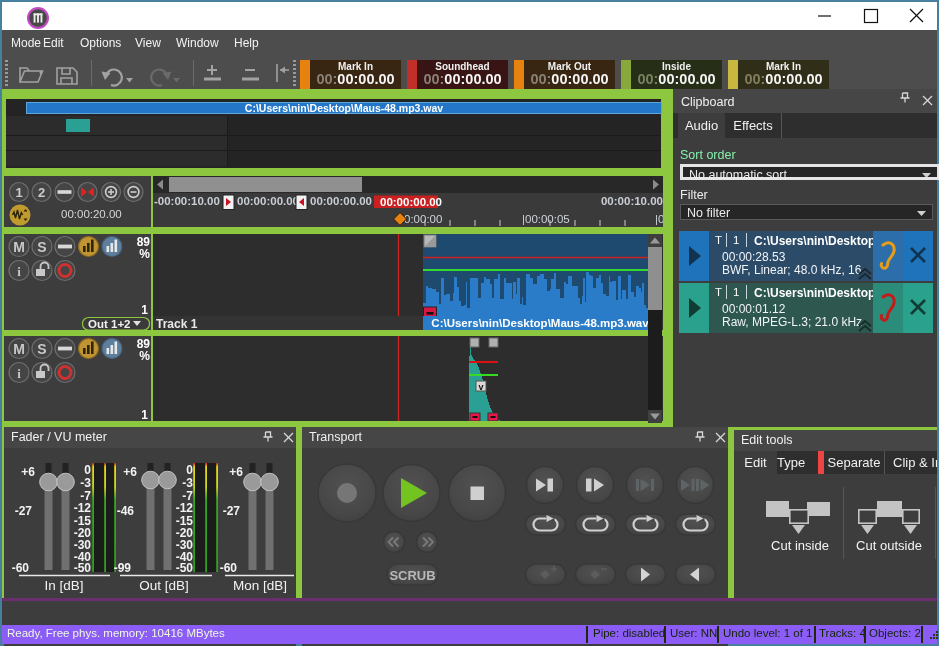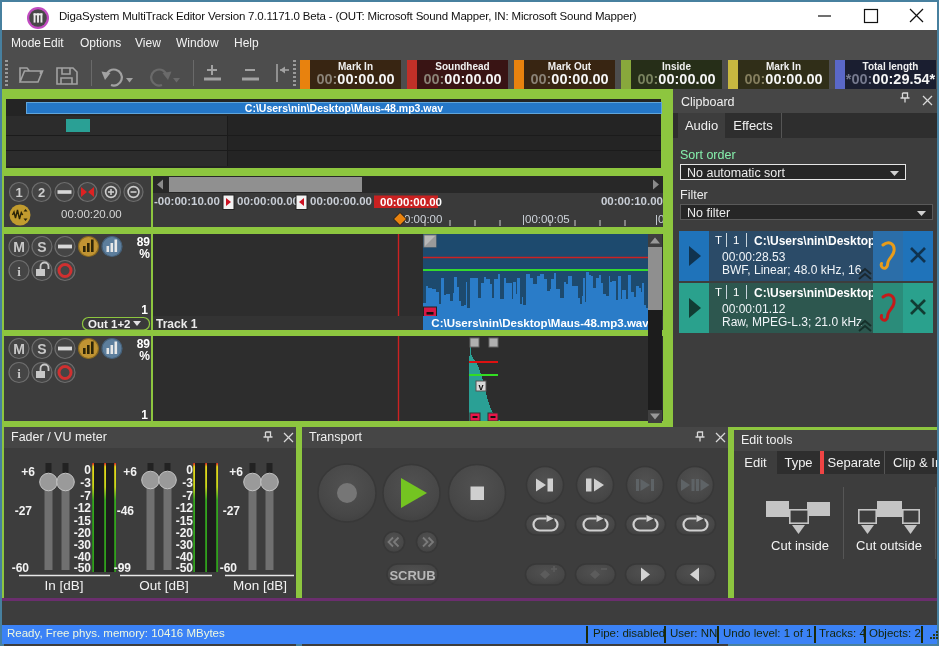--- a/index.html
+++ b/index.html
@@ -40,40 +40,39 @@
 
 #bottom { left:0; top:425px; width:935px; height:171px; background:#8dc63f; }
 .panel { position:absolute; top:0; height:220px; background:#3d3d3d; }
 .ptitle { position:absolute; left:0; top:0; width:100%; height:21px; background:#464646;
   color:#f0f0f0; font-size:12.5px; }
 .ptitle span { position:absolute; left:7px; top:3px; }
 
 #purple { left:0; top:596px; width:935px; height:3px; background:#6b2e6e; }
 #tabbar { left:0; top:599px; width:935px; height:24px; background:#303030;
   color:#e8e8e8; font-size:12px; }
-#statusbar { left:0; top:623px; width:935px; height:19px; background:#3b82f6;
+#statusbar { left:0; top:623px; width:935px; height:19px; background:#8b5cf6;
   font-size:11.5px; color:#14240a; }
 .svgi { position:absolute; }
 </style>
 </head>
 <body>
 <div id="win">
 
   <div id="titlebar" class="abs"></div>
   <svg class="svgi" width="24" height="24" style="left:24px;top:4px">
     <circle cx="12" cy="12" r="11" fill="#c14ac1"></circle>
     <circle cx="12" cy="12" r="8.8" fill="#484848"></circle>
     <g fill="#ececec">
       <rect x="7.6" y="7.4" width="8.8" height="1.9"></rect>
       <rect x="7.6" y="7.4" width="1.9" height="9.2"></rect>
       <rect x="11.05" y="7.4" width="1.9" height="9.2"></rect>
       <rect x="14.5" y="7.4" width="1.9" height="9.2"></rect>
     </g>
   </svg>
-  <div id="title-text" class="abs">DigaSystem MultiTrack Editor Version 7.0.1171.0 Beta - (OUT: Microsoft Sound Mapper, IN: Microsoft Sound Mapper)</div>
   <svg class="svgi" width="130" height="28" style="left:805px;top:0">
     <line x1="11" y1="14" x2="24" y2="14" stroke="#111" stroke-width="1.2"></line>
     <rect x="57.5" y="7.5" width="13" height="13" fill="none" stroke="#111" stroke-width="1.2"></rect>
     <line x1="103" y1="7" x2="116" y2="20" stroke="#111" stroke-width="1.2"></line>
     <line x1="116" y1="7" x2="103" y2="20" stroke="#111" stroke-width="1.2"></line>
   </svg>
 
   <div id="menubar" class="abs">
     <span style="left:9px">Mode</span>
     <span style="left:41px">Edit</span>
@@ -145,26 +144,20 @@
         <div class="body" style="background:#262e18"></div>
         <div class="lab">Inside</div>
         <div class="val"><span class="dim" style="color:#78825e">00:</span>00:00.00</div>
       </div>
     <div class="tbox" style="left:726px">
         <div class="strip" style="background:#c8b840"></div>
         <div class="body" style="background:#302e18"></div>
         <div class="lab">Mark In</div>
         <div class="val"><span class="dim" style="color:#847e5e">00:</span>00:00.00</div>
       </div>
-    <div class="tbox" style="left:833px">
-        <div class="strip" style="background:#5a68c8"></div>
-        <div class="body" style="background:#1a1e30"></div>
-        <div class="lab">Total length</div>
-        <div class="val"><span class="dim" style="color:#767a8e">*00:</span>00:29.54*</div>
-      </div>
   </div>
 
   <div id="editor" class="abs">
     <div id="overview">
       <div class="abs" style="left:0;top:17px;width:221px;height:50px;background:#2c2c2c"></div>
       <div class="abs" style="left:0;top:36px;width:655px;height:1px;background:#1b1b1b"></div>
       <div class="abs" style="left:0;top:51px;width:655px;height:1px;background:#1b1b1b"></div>
       <div class="abs" style="left:221px;top:17px;width:1px;height:50px;background:#1b1b1b"></div>
       <div class="abs" style="left:20px;top:2.5px;width:636px;height:12px;background:#2477c8;border:1px solid #60a5da;color:#fff;font-size:10.5px;font-weight:bold;text-align:center;line-height:10px">C:\Users\nin\Desktop\Maus-48.mp3.wav</div>
       <div class="abs" style="left:60px;top:19.5px;width:24px;height:13px;background:#2aa095"></div>
@@ -372,21 +365,21 @@
         <line x1="30" y1="7" x2="39" y2="16"></line>
           <line x1="39" y1="7" x2="30" y2="16"></line>
       </g>
     </svg>
 
     <div class="abs" style="left:0;top:24px;width:264px;height:25px;background:#2e2e2e"></div>
     <div class="abs" style="left:5px;top:24px;width:47px;height:25px;background:#3d3d3d;color:#f0f0f0;font-size:13px;text-align:center;line-height:25px">Audio</div>
     <div class="abs" style="left:52px;top:24px;width:57px;height:25px;color:#f0f0f0;font-size:13px;text-align:center;line-height:25px;border-right:1px solid #555">Effects</div>
 
     <div class="abs" style="left:7px;top:59px;color:#86efac;font-size:12.5px">Sort order</div>
-    <div class="abs" style="left:7px;top:75px;width:226px;height:16px;background:#262626;border:1px solid #e5e5e5">
+    <div class="abs" style="left:7px;top:75px;width:260px;height:16px;background:#262626;border:3px solid #e5e5e5">
       <div class="abs" style="left:6px;top:1px;color:#ececec;font-size:12.5px">No automatic sort</div>
       <svg width="14" height="14" style="position:absolute;right:3px;top:1px">
           <path d="M2 5 h9 l-4.5 5 z" fill="#d0d0d0"></path>
         </svg>
     </div>
 
     <div class="abs" style="left:7px;top:99px;color:#ececec;font-size:12.5px">Filter</div>
     <div class="abs" style="left:7px;top:115px;width:253px;height:16px;background:#262626;border:1px solid #5a5a5a">
       <div class="abs" style="left:6px;top:1px;color:#ececec;font-size:12.5px">No filter</div>
       <svg width="14" height="14" style="position:absolute;right:3px;top:1px">
@@ -643,21 +636,21 @@
         <path d="M339 119.5 l9 7 l-9 7 z" fill="#d4d4d4"></path>
         <path d="M397 119.5 l-9 7 l9 7 z" fill="#d4d4d4"></path>
       </svg>
     </div>
     <div class="panel" style="left:732px;width:203px;top:3px;height:168px">
         <div class="ptitle">
           <span>Edit tools</span>
         </div>
       <div class="abs" style="left:0;top:21px;width:203px;height:23px;background:#2e2e2e"></div>
       <div class="abs" style="left:0;top:21px;width:43px;height:23px;background:#3d3d3d;color:#f0f0f0;font-size:13px;text-align:center;line-height:23px">Edit</div>
-      <div class="abs" style="left:43px;top:21px;width:47px;height:23px;color:#f0f0f0;font-size:13px;text-align:center;line-height:23px;border-right:4px solid #ef4444">Type</div>
+      <div class="abs" style="left:43px;top:21px;width:47px;height:23px;color:#f0f0f0;font-size:13px;text-align:left;line-height:23px;border-right:6px solid #ef4444">Type</div>
       <div class="abs" style="left:90px;top:21px;width:61px;height:23px;color:#f0f0f0;font-size:13px;text-align:center;line-height:23px;border-right:1px solid #555">Separate</div>
       <div class="abs" style="left:151px;top:21px;width:52px;height:23px;color:#f0f0f0;font-size:13px;text-align:left;padding-left:8px;line-height:23px;white-space:nowrap;overflow:hidden">Clip &amp; In</div>
       <svg width="203" height="127" style="position:absolute;left:0;top:40px">
         <line x1="109.5" y1="17" x2="109.5" y2="89" stroke="#565656" stroke-width="1"></line>
         <line x1="201.5" y1="17" x2="201.5" y2="89" stroke="#565656" stroke-width="1"></line>
 
         <rect x="32" y="31" width="23" height="16" fill="#c4c4c4"></rect>
         <rect x="73" y="32" width="23" height="14" fill="#c4c4c4"></rect>
         <rect x="55.8" y="39.8" width="18.4" height="13.4" fill="#3d3d3d" stroke="#c4c4c4" stroke-width="1.6"></rect>
         <path d="M58 55 h13 l-6.5 9 z" fill="#c4c4c4"></path>

